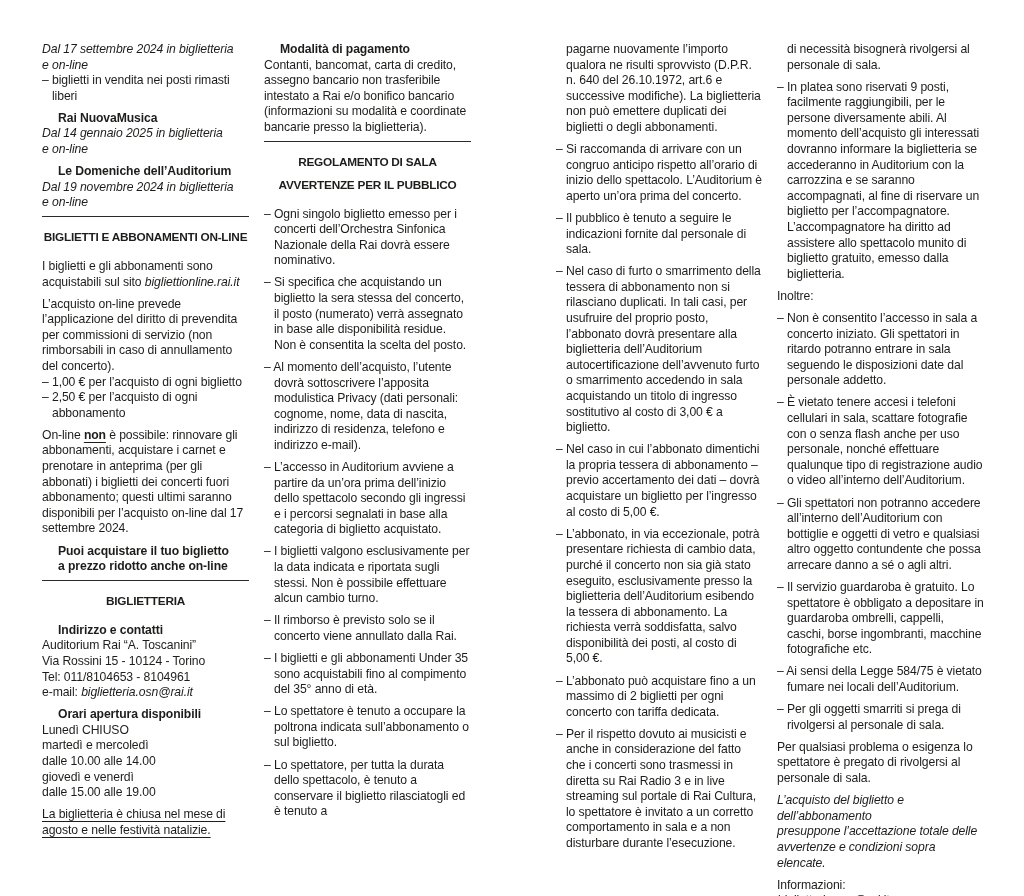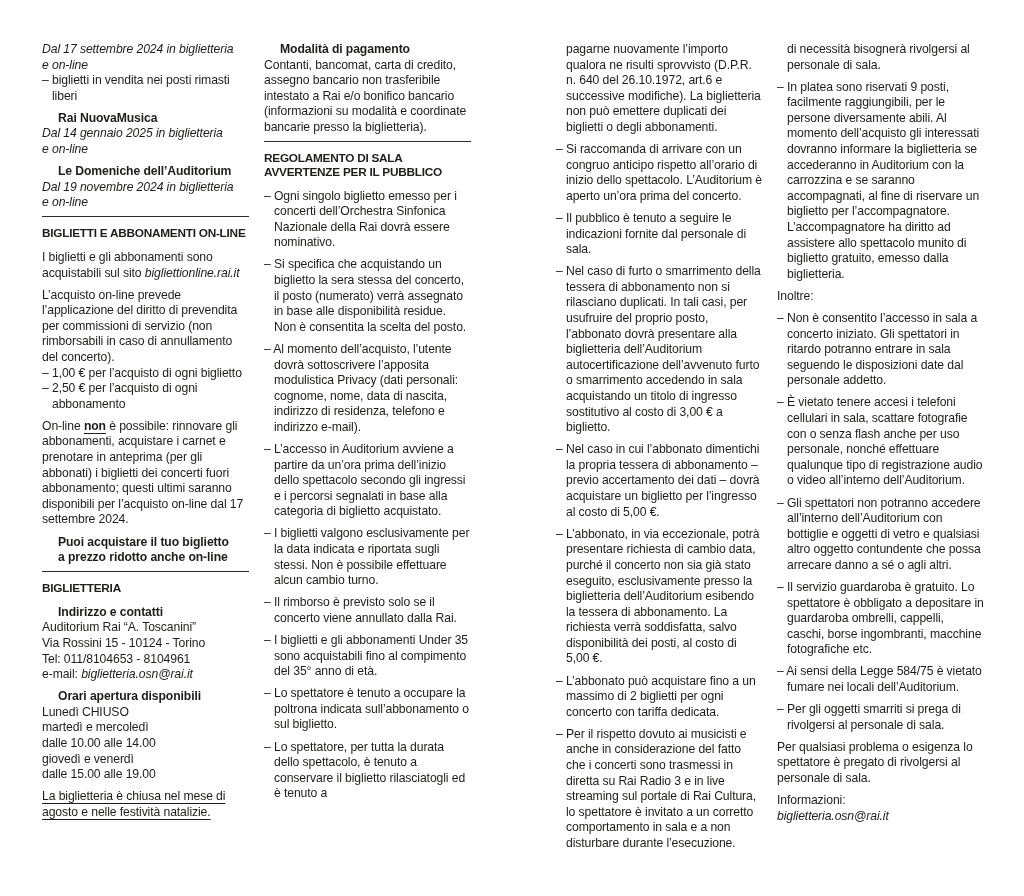--- a/index.html
+++ b/index.html
@@ -22,21 +22,21 @@
   .m0{margin-bottom:0;}
   .b{font-weight:bold;margin-left:16px;}
   .i{font-style:italic;}
   .u{text-decoration:underline;text-underline-offset:2.5px;}
   .bu{font-weight:bold;text-decoration:underline;text-underline-offset:2.5px;}
   .pre{white-space:pre-line;}
   .li{padding-left:10px;text-indent:-10px;}
   .cont{padding-left:10px;}
   h3{
     font-size:11.8px;font-weight:bold;letter-spacing:-0.25px;
-    margin:0 0 10px 0;line-height:14px;white-space:pre-line;
+    margin:0 0 10px 0;line-height:23px;white-space:pre-line;text-align:center;
   }
   hr{border:none;border-top:1.2px solid #2a2a28;margin:5px 0 9px 0;width:100%;}
   .page-number{position:absolute;top:904px;width:207px;font-size:15px;}
   .pn-left{left:42px;text-align:left;}
   .pn-right{left:265px;text-align:right;}
 </style>
 </head>
 <body>
 
 <div class="spread">
@@ -139,20 +139,23 @@
 
       <p class="li">– Non è consentito l’accesso in sala a concerto iniziato. Gli spettatori in ritardo potranno entrare in sala seguendo le disposizioni date dal personale addetto.</p>
       <p class="li">– È vietato tenere accesi i telefoni cellulari in sala, scattare fotografie con o senza flash anche per uso personale, nonché effettuare qualunque tipo di registrazione audio o video all’interno dell’Auditorium.</p>
       <p class="li">– Gli spettatori non potranno accedere all’interno dell’Auditorium con bottiglie e oggetti di vetro e qualsiasi altro oggetto contundente che possa arrecare danno a sé o agli altri.</p>
       <p class="li">– Il servizio guardaroba è gratuito. Lo spettatore è obbligato a depositare in guardaroba ombrelli, cappelli, caschi, borse ingombranti, macchine fotografiche etc.</p>
       <p class="li">– Ai sensi della Legge 584/75 è vietato fumare nei locali dell’Auditorium.</p>
       <p class="li">– Per gli oggetti smarriti si prega di rivolgersi al personale di sala.</p>
 
       <p>Per qualsiasi problema o esigenza lo spettatore è pregato di rivolgersi al personale di sala.</p>
 
+      <p class="i pre">L’acquisto del biglietto e dell’abbonamento
+presuppone l’accettazione totale delle
+avvertenze e condizioni sopra elencate.</p>
 
       <p class="m0">Informazioni:</p>
       <p class="i m0">biglietteria.osn@rai.it</p>
     </div>
 
     <div class="page-number pn-right">41</div>
   </div>
 
 </div>
 

